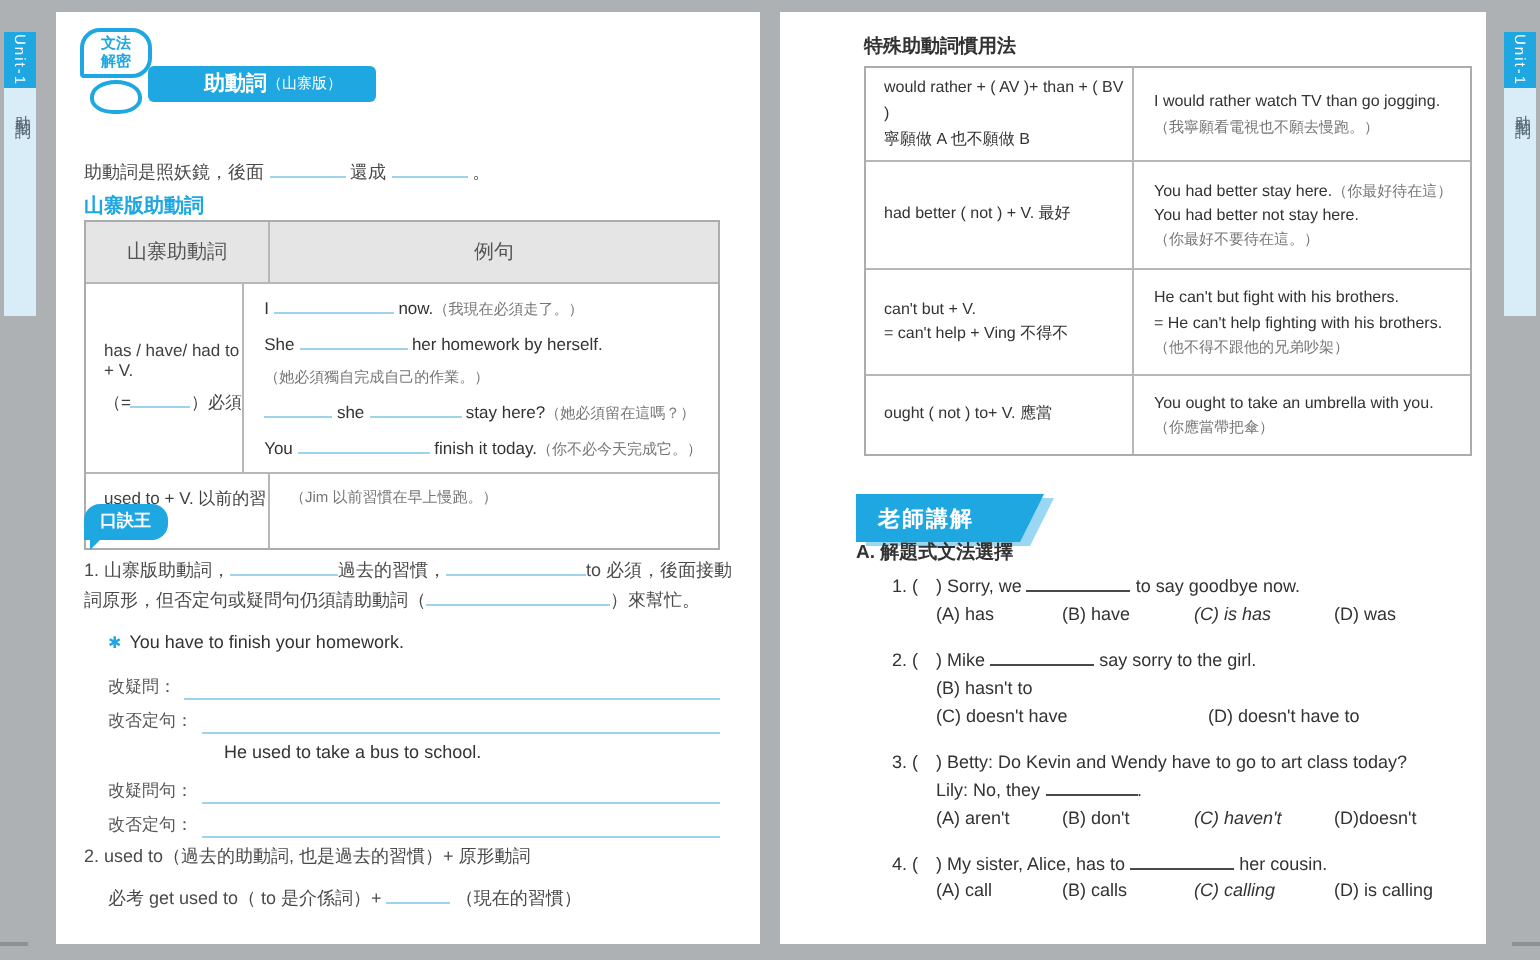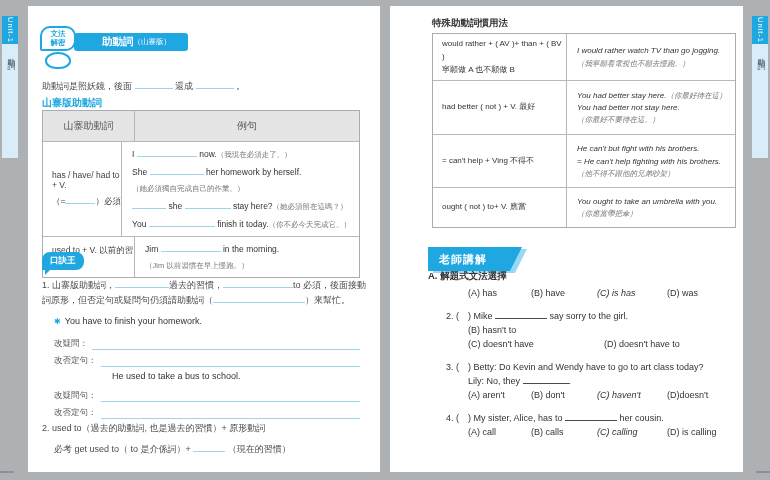--- a/index.html
+++ b/index.html
@@ -41,21 +41,21 @@
 
   
   .lp-header { position:absolute; left:12px; top:8px; width:200px; height:62px; }
   .title-bar {
     position:absolute; left:34px; top:19px; width:114px; height:18px;
     background:#1fa7e2; border-radius:3px; color:#fff;
     display:flex; align-items:center; padding-left:28px; white-space:nowrap;
   }
   .title-main { font-size:10.5px; font-weight:bold; }
   .title-sub  { font-size:7.5px; }
-  .mascot { position:absolute; left:0; top:12px; z-index:2; }
+  .mascot { position:absolute; left:0; top:0; z-index:2; }
   .mascot-bubble {
     width:36px; background:#fff; border:2px solid #1fa7e2; border-radius:10px 10px 10px 2px;
     color:#1fa7e2; font-weight:bold; font-size:7.5px; line-height:1.15;
     text-align:center; padding:2px 0;
   }
   .mascot-body {
     position:absolute; left:5px; top:26px; width:26px; height:17px;
     background:#fff; border:2px solid #1fa7e2; border-radius:50% 50% 45% 45%;
     z-index:1;
   }
@@ -93,21 +93,21 @@
   .tip2  { position:absolute; left:14px; top:416px; font-size:9px; color:#4a4a4a; }
   .tip2b { position:absolute; left:26px; top:437px; font-size:9px; color:#4a4a4a; }
 
   
   .rp-heading { position:absolute; left:42px; top:11px; font-size:9.5px; font-weight:bold; color:#333; }
   .rtable { position:absolute; left:42px; top:27px; width:304px; border:1px solid #a9adb0; font-size:8px; }
   .rt-row { display:flex; border-top:1px solid #b4b8bb; }
   .rt-row:first-child { border-top:none; }
   .rt-c1 { width:134px; border-right:1px solid #b4b8bb; display:flex; flex-direction:column; justify-content:center; padding:4px 4px 4px 9px; color:#333; }
   .rt-c1 div { line-height:1.6; }
-  .rt-c2 { flex:1; display:flex; flex-direction:column; justify-content:center; padding:4px 4px 4px 10px;font-style:italic; }
+  .rt-c2 { flex:1; display:flex; flex-direction:column; justify-content:center; padding:4px 4px 4px 10px; }
   .rt-c2 div { line-height:1.55; white-space:nowrap; }
 
   .banner { position:absolute; left:38px; top:241px; width:96px; height:24px; }
   .banner .shade {
     position:absolute; left:5px; top:2px; width:94px; height:24px; background:#9ad7f2;
     clip-path:polygon(0 0, 100% 0, calc(100% - 12px) 100%, 0 100%);
   }
   .banner .face {
     position:absolute; left:0; top:0; width:94px; height:24px; background:#1fa7e2;
     clip-path:polygon(0 0, 100% 0, calc(100% - 12px) 100%, 0 100%);
@@ -181,21 +181,20 @@
         <div class="ex-line"><span class="note">（她必須獨自完成自己的作業。）</span></div>
         <div class="ex-line"><span class="blank" style="width:34px"></span> <span class="en">she</span> <span class="blank" style="width:46px"></span> <span class="en">stay here?</span><span class="note">（她必須留在這嗎？）</span></div>
         <div class="ex-line"><span class="en">You</span> <span class="blank" style="width:66px"></span> <span class="en">finish it today.</span><span class="note">（你不必今天完成它。）</span></div>
       </div>
     </div>
     <div class="lt-row" style="min-height:38px">
       <div class="lt-c1">
         <div>used to + V. 以前的習慣</div>
       </div>
       <div class="lt-c2">
-        <div class="ex-line"><span class="en">Jim</span> <span class="blank" style="width:60px"></span> <span class="en">in the morning.</span></div>
         <div class="ex-line"><span class="note">（Jim 以前習慣在早上慢跑。）</span></div>
       </div>
     </div>
   </div>
 
   <div class="tip-badge">口訣王</div>
 
   <div class="tip1">
     <span>1. 山寨版助動詞，</span><span class="blank" style="width:54px"></span><span>過去的習慣，</span><span class="blank" style="width:70px"></span><span>to 必須，後面接動詞原形，但否定句或疑問句仍須請助動詞（</span><span class="blank" style="width:92px"></span><span>）來幫忙。</span>
   </div>
@@ -249,20 +248,21 @@
         <div>had better ( not ) + V.  最好</div>
       </div>
       <div class="rt-c2">
         <div><span class="en">You had better stay here.</span><span class="note">（你最好待在這）</span></div>
         <div class="en">You had better not stay here.</div>
         <div class="note">（你最好不要待在這。）</div>
       </div>
     </div>
     <div class="rt-row" style="min-height:53px">
       <div class="rt-c1">
+        <div>can't but + V.</div>
         <div>= can't help + Ving 不得不</div>
       </div>
       <div class="rt-c2">
         <div class="en">He can't but fight with his brothers.</div>
         <div class="en">= He can't help fighting with his brothers.</div>
         <div class="note">（他不得不跟他的兄弟吵架）</div>
       </div>
     </div>
     <div class="rt-row" style="min-height:40px">
       <div class="rt-c1">
@@ -278,20 +278,21 @@
   <div class="banner">
     <div class="shade"></div>
     <div class="face">老師講解</div>
   </div>
 
   <div class="section-a">A. 解題式文法選擇</div>
 
   <div class="questions">
 
     <div class="q">
+      <div class="q-line"><span>1. (　)</span> <span>Sorry, we</span> <span class="blank-dark" style="width:52px"></span> <span>to say goodbye now.</span></div>
       <div class="q-opts">
         <span class="oA">(A) has</span>
         <span class="oB">(B) have</span>
         <span class="oC">(C) is has</span>
         <span class="oD">(D) was</span>
       </div>
     </div>
 
     <div class="q">
       <div class="q-line"><span>2. (　)</span> <span>Mike</span> <span class="blank-dark" style="width:52px"></span> <span>say sorry to the girl.</span></div>

